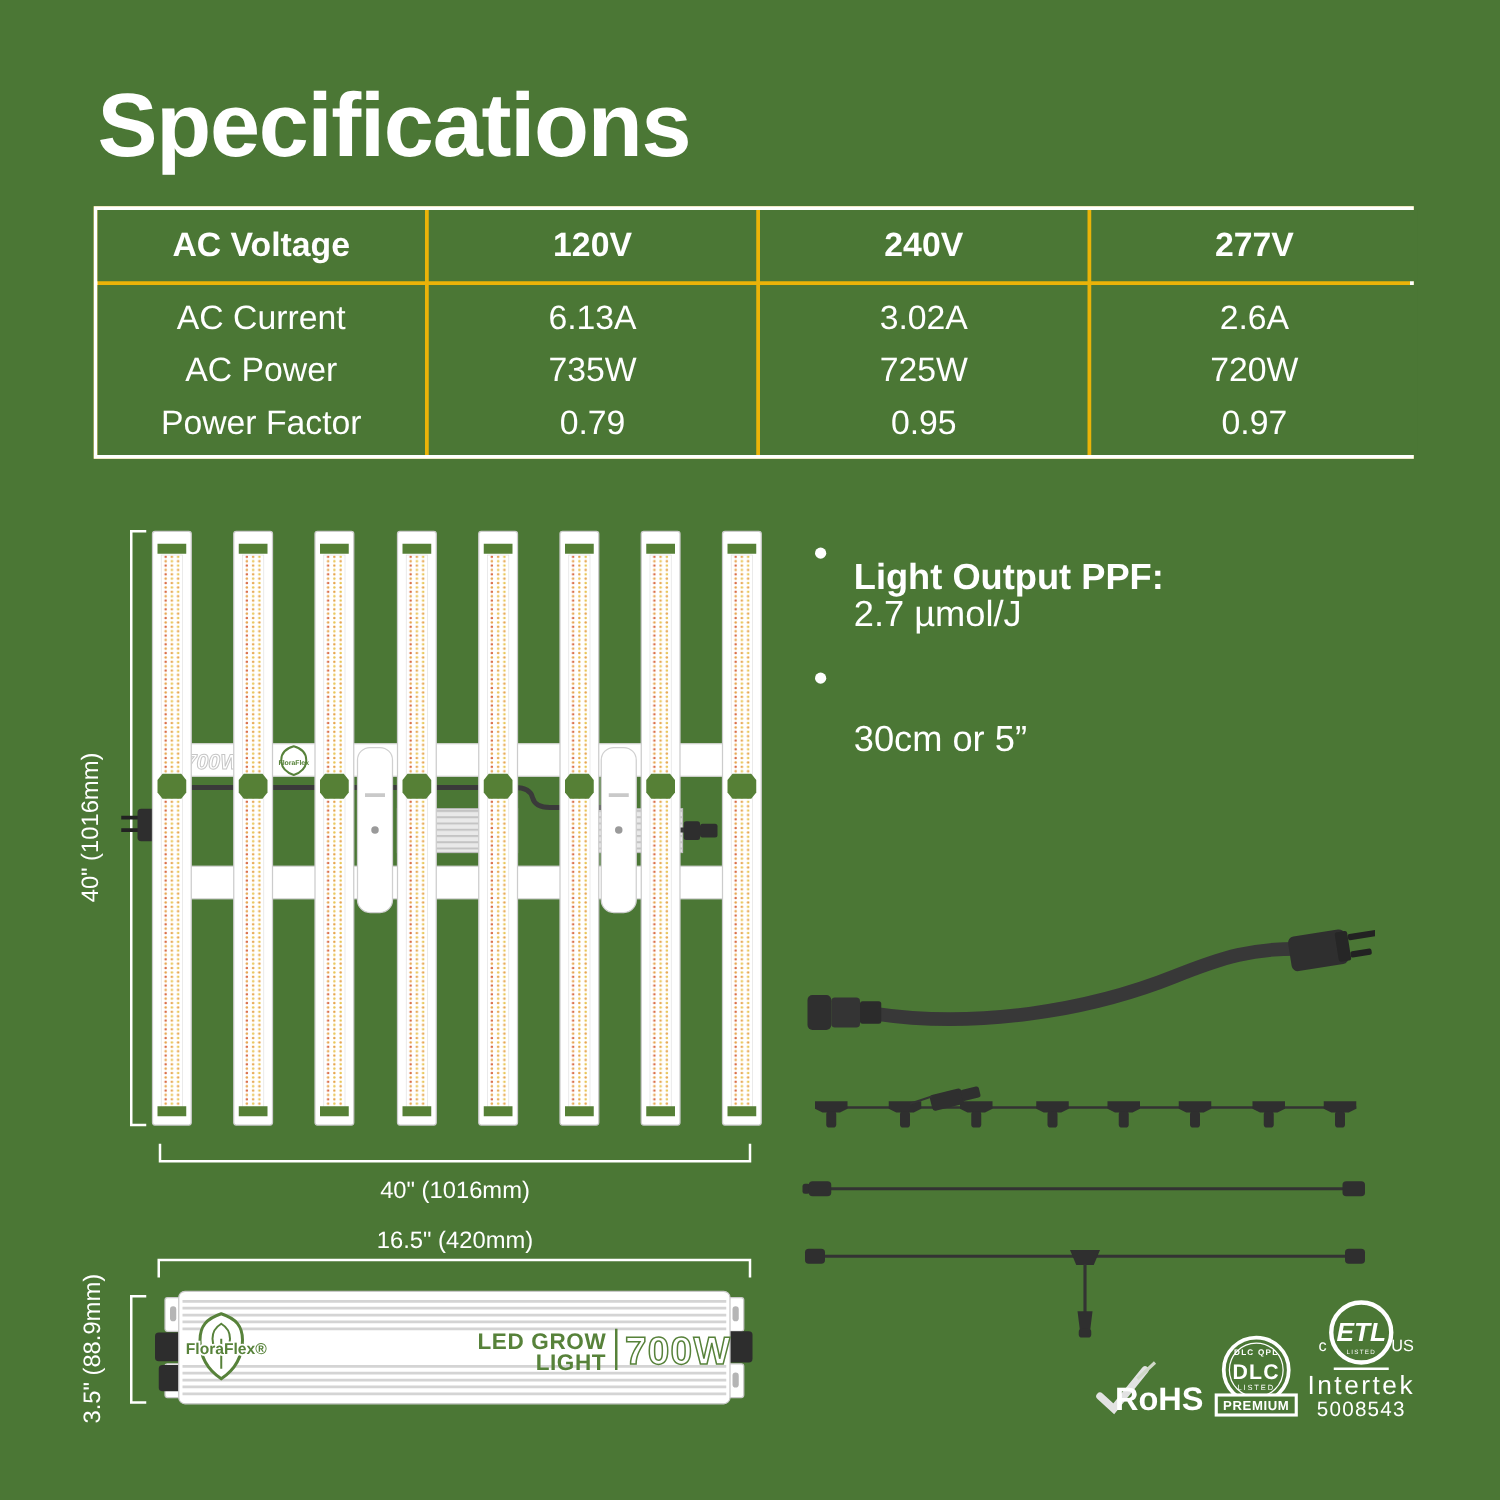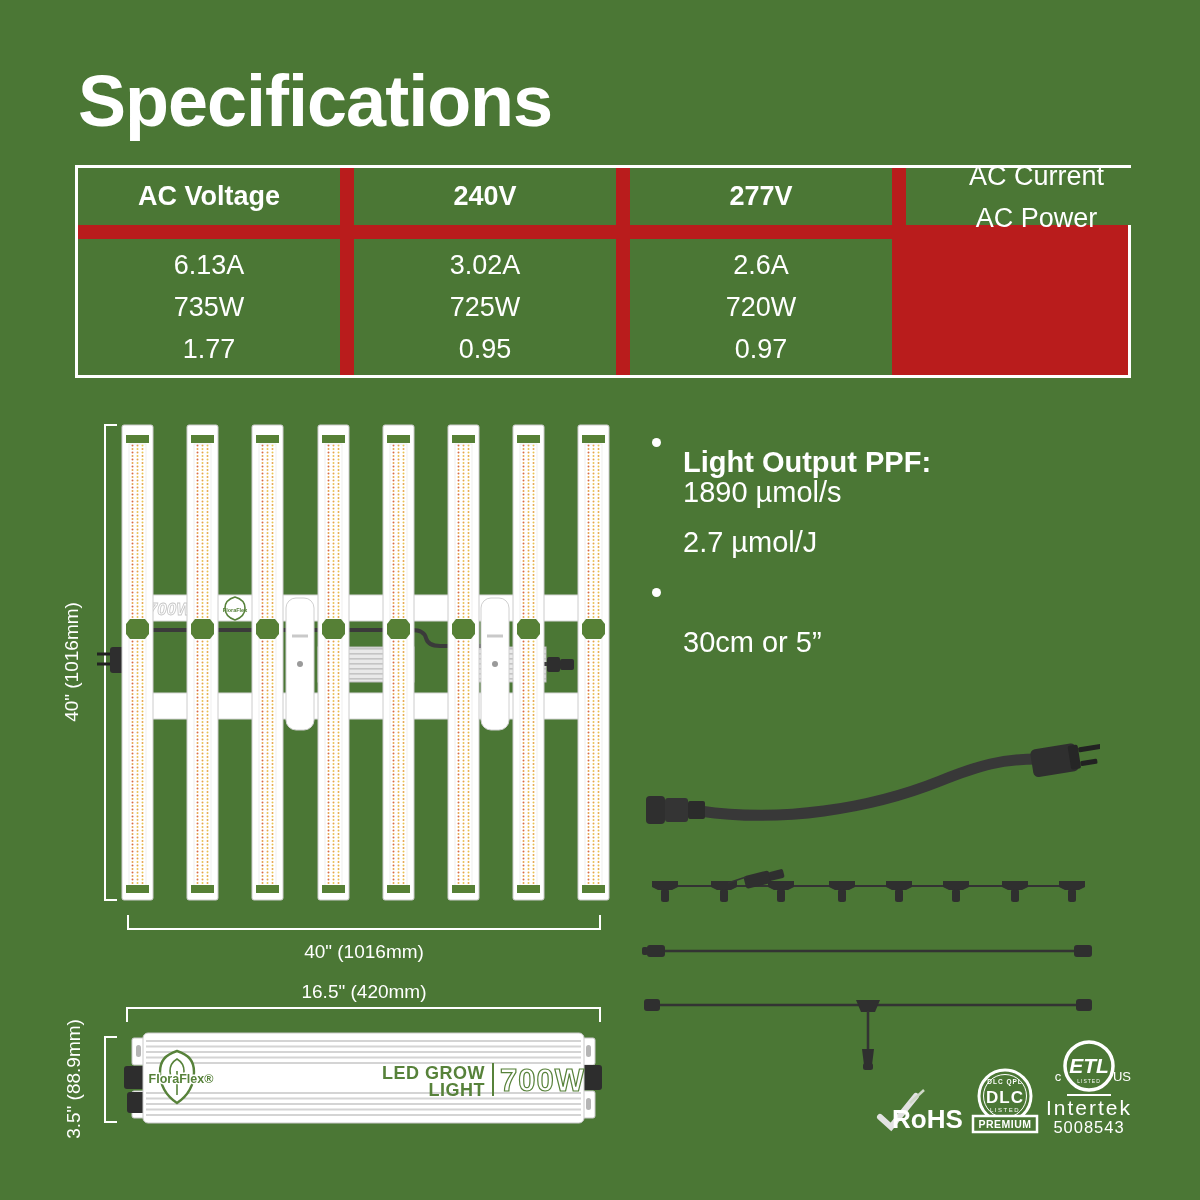--- a/index.html
+++ b/index.html
@@ -18,22 +18,22 @@
     left:78px;top:60px;
     font-size:72px;font-weight:bold;letter-spacing:-1px;
   }
 
   
   .spec-table{
     left:75px;top:165px;width:1050px;
     display:grid;
     grid-template-columns:262px 262px 262px 261px;
     grid-template-rows:57px 136px;
-    gap:14px;
-    background:#b91c1c;
+    gap:3px;
+    background:#eab308;
     border:3px solid #ffffff;
   }
   .spec-cell{
     background:#4b7735;
     display:flex;flex-direction:column;
     align-items:center;justify-content:center;
     font-size:27px;
   }
   .spec-cell.hdr{font-weight:bold;}
   .spec-cell .ln{line-height:42px;}
@@ -48,50 +48,51 @@
   svg text{font-family:"Liberation Sans","DejaVu Sans",sans-serif;}
   .dim-text{fill:#ffffff;font-size:19px;}
 </style>
 </head>
 <body>
 
 <div class="abs page-title">Specifications</div>
 
 <div class="abs spec-table">
   <div class="spec-cell hdr">AC Voltage</div>
+  <div class="spec-cell hdr">120V</div>
   <div class="spec-cell hdr">240V</div>
   <div class="spec-cell hdr">277V</div>
   <div class="spec-cell">
     <div class="ln">AC Current</div>
     <div class="ln">AC Power</div>
+    <div class="ln">Power Factor</div>
   </div>
   <div class="spec-cell">
     <div class="ln">6.13A</div>
     <div class="ln">735W</div>
-    <div class="ln">1.77</div>
+    <div class="ln">0.79</div>
   </div>
   <div class="spec-cell">
     <div class="ln">3.02A</div>
     <div class="ln">725W</div>
     <div class="ln">0.95</div>
   </div>
   <div class="spec-cell">
     <div class="ln">2.6A</div>
     <div class="ln">720W</div>
     <div class="ln">0.97</div>
   </div>
 </div>
 
 <div class="abs features">
   <div>
     <div class="feat-label-row">
       <span class="feat-bullet"></span>
       <span class="feat-label">Light Output PPF:</span>
     </div>
-    <div class="feat-value">1890 µmol/s</div>
   </div>
   <div>
     <div class="feat-value">2.7 µmol/J</div>
   </div>
   <div>
     <div class="feat-label-row">
       <span class="feat-bullet"></span>
     </div>
     <div class="feat-value">30cm or 5”</div>
   </div>

